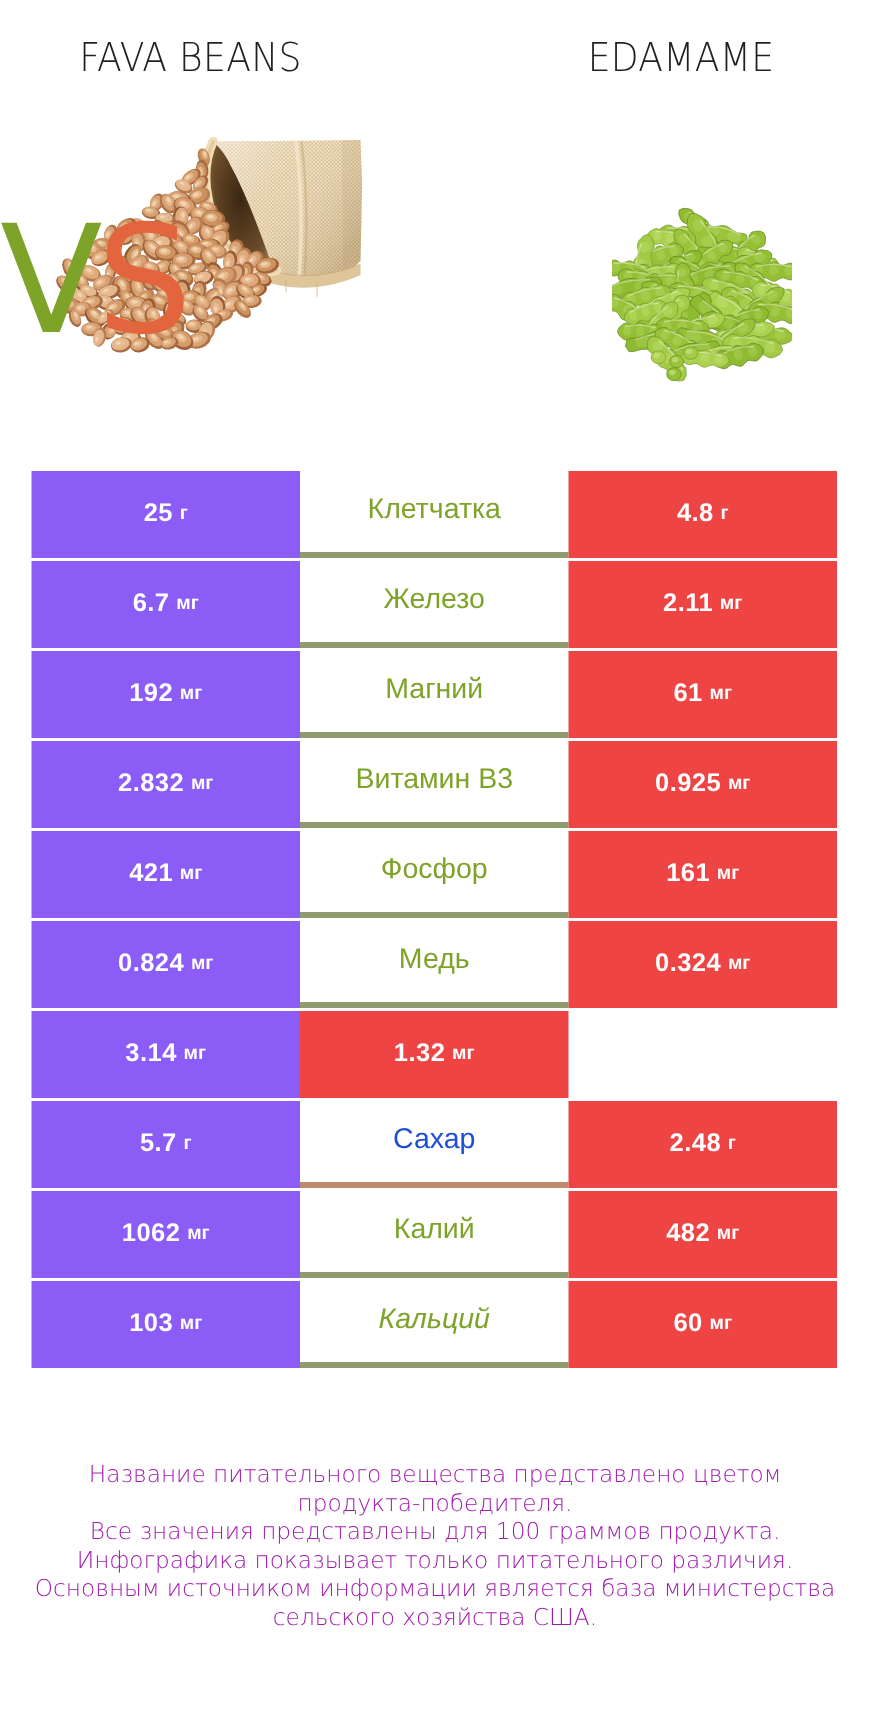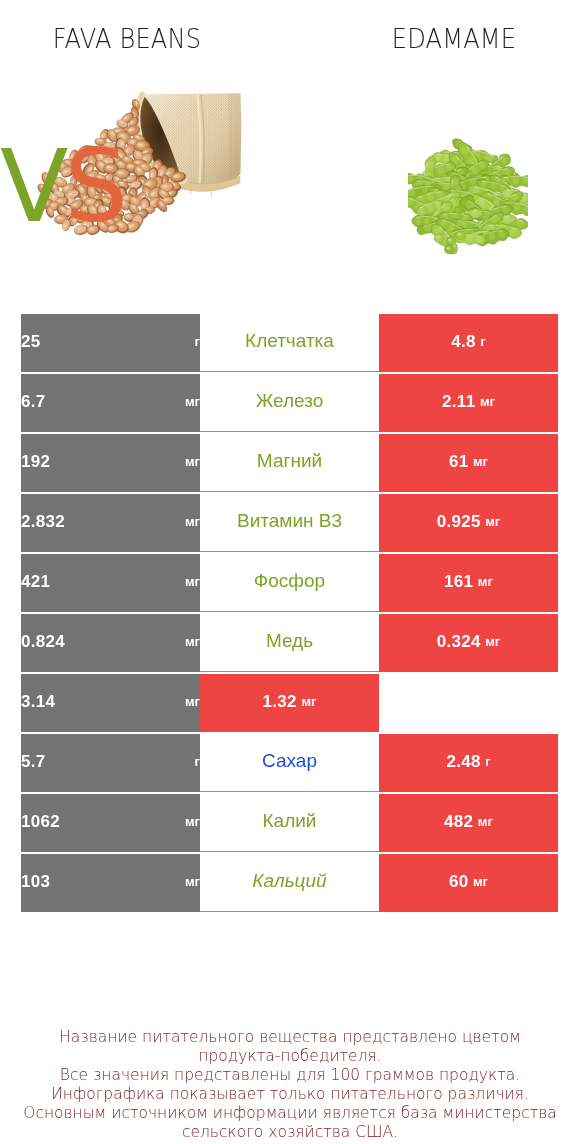--- a/index.html
+++ b/index.html
@@ -14,25 +14,25 @@
   .vs .v{color:#7da329;}
   .vs .s{color:#e2653d;}
   .pic{position:absolute;}
   #fava-pic{left:20px;top:68px;width:240px;height:180px;}
   #eda-pic{left:408px;top:136px;width:120px;height:120px;}
   .tbl{position:absolute;left:21px;top:314px;width:537px;}
   .row{display:flex;height:58px;margin-bottom:2px;}
   .cl,.cr{width:179px;display:flex;align-items:center;justify-content:center;color:#fff;line-height:1;}
   .num{font-size:17px;font-weight:bold;line-height:1;letter-spacing:0.3px;position:relative;top:-2px;}
   .unit{font-size:13px;font-weight:bold;margin-left:4.5px;line-height:1;position:relative;top:-2px;}
-  .cl{background:#737373;justify-content:space-between;}
+  .cl{background:#8b5cf6;}
   .cr{background:#ef4444;}
-  .cm{flex:1;display:flex;align-items:center;justify-content:center;font-size:19px;font-weight:400;font-family:"Liberation Sans",sans-serif;border-bottom:1px solid #ef4444;line-height:1;box-sizing:border-box;}
+  .cm{flex:1;display:flex;align-items:center;justify-content:center;font-size:19px;font-weight:400;font-family:"Liberation Sans",sans-serif;border-bottom:4px solid #ef4444;line-height:1;box-sizing:border-box;}
   .cm>span{position:relative;top:-2px;}
-  .foot{position:absolute;left:0;top:1028px;width:580px;text-align:center;font-size:15.5px;line-height:19px;color:#7f1d1d;font-family:"DejaVu Sans Light","DejaVu Sans",sans-serif;}
+  .foot{position:absolute;left:0;top:974px;width:580px;text-align:center;font-size:15.5px;line-height:19px;color:#a21caf;font-family:"DejaVu Sans Light","DejaVu Sans",sans-serif;}
 </style>
 </head>
 <body>
 
 <div class="page">
   <div class="hdr">
     <div class="ttl l">FAVA BEANS</div>
     <div class="ttl r">EDAMAME</div>
     <svg class="pic" id="fava-pic" viewBox="0 0 232 165">
         <defs>

